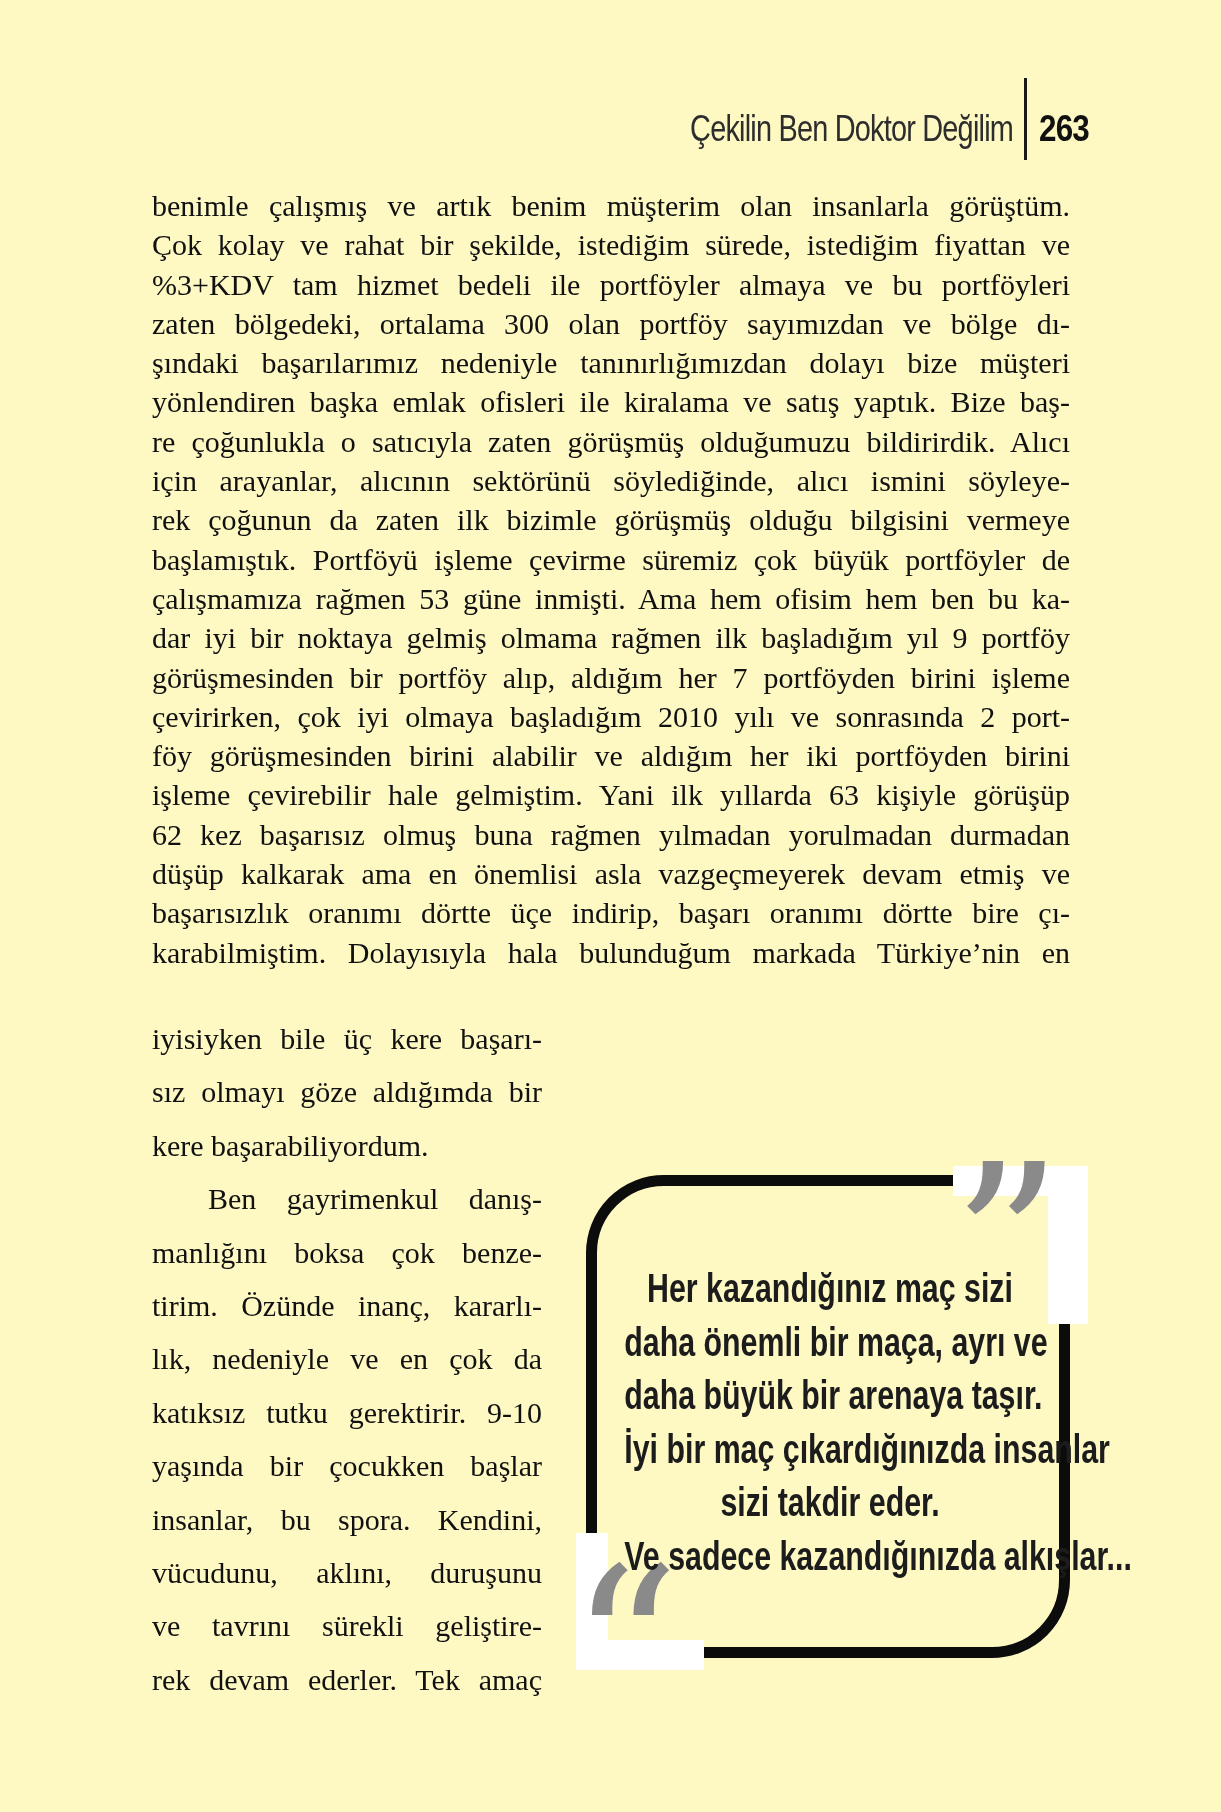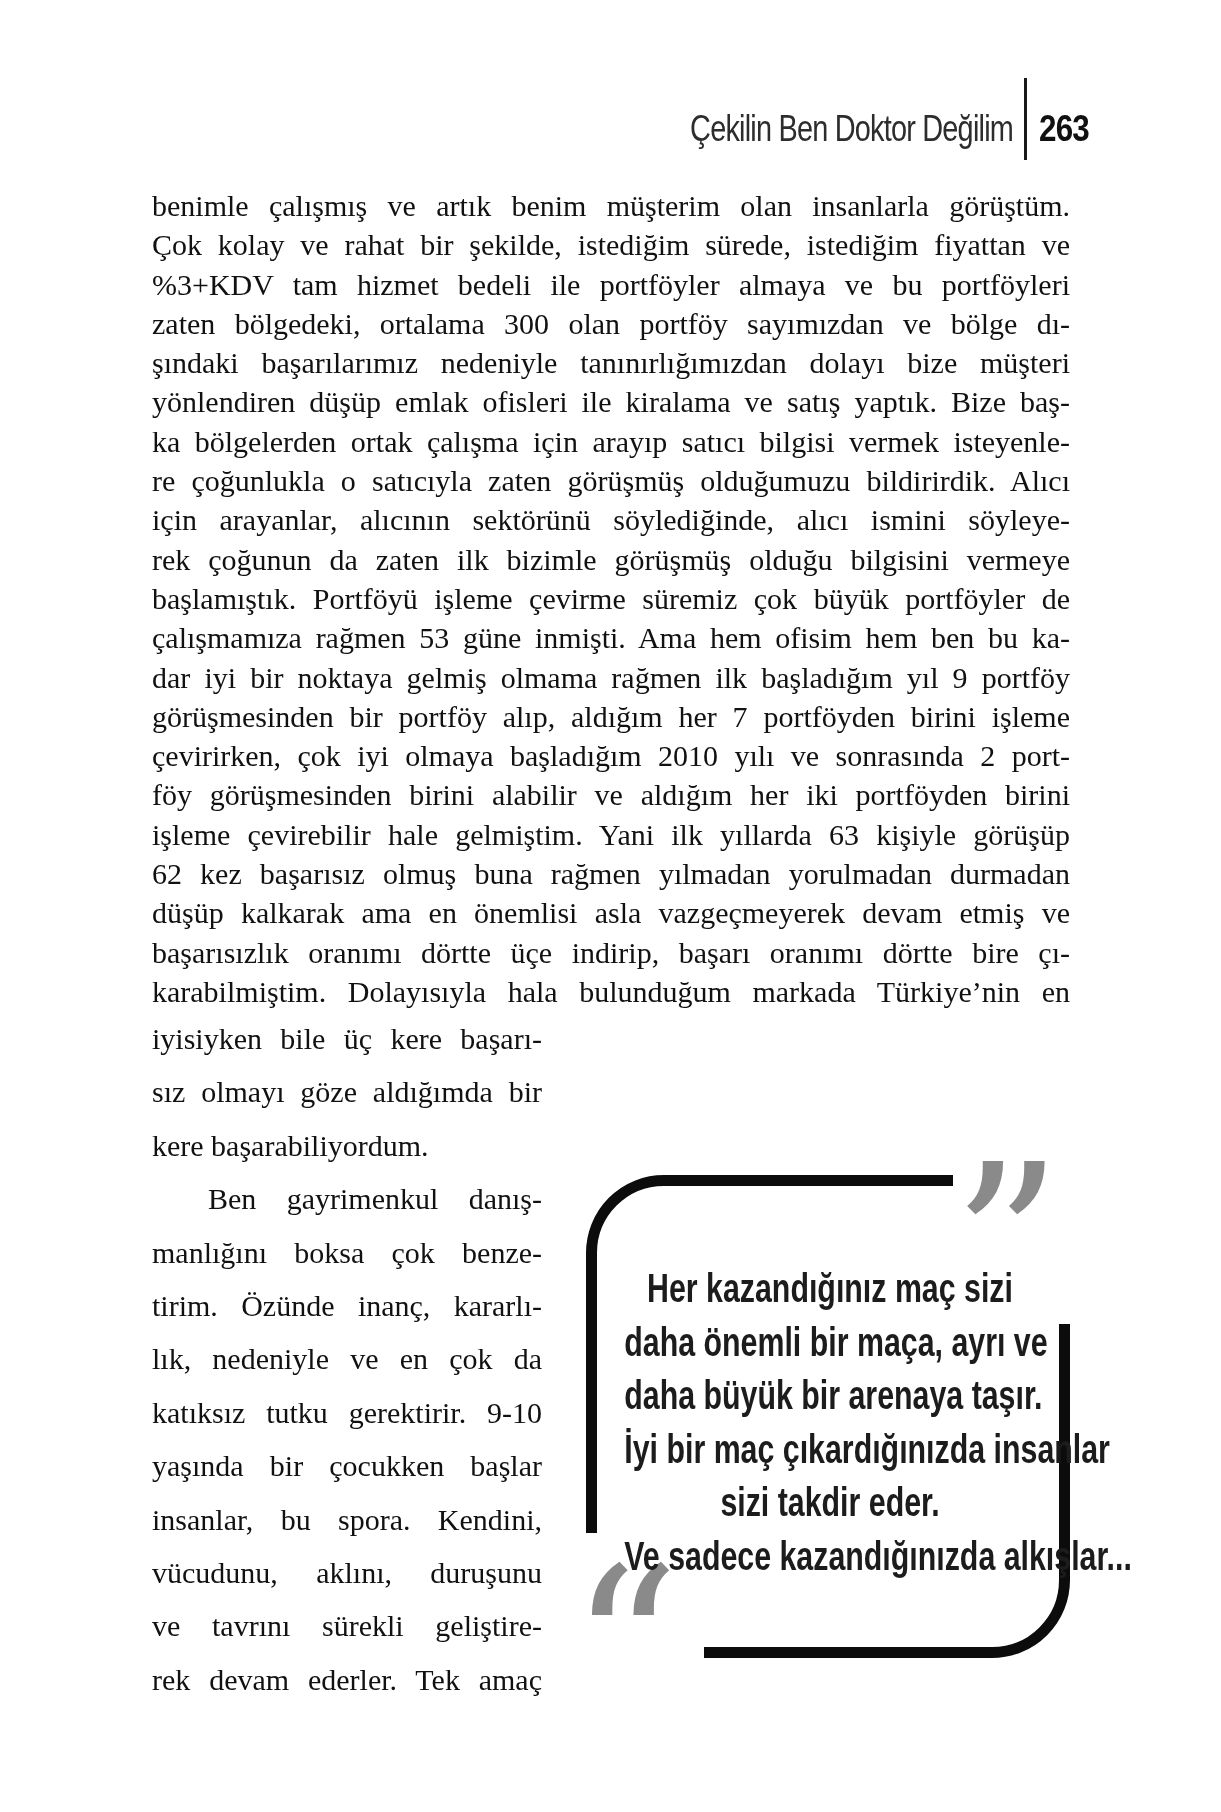--- a/index.html
+++ b/index.html
@@ -1,19 +1,19 @@
 <!DOCTYPE html>
 <html><head>
 <meta charset="utf-8">
 <style>
   html,body{margin:0;padding:0;background:#e8e8e8;}
   .page{
     position:relative;
     width:1221px;height:1812px;
-    background:#ffffff;
+    background:#fef9c3;
     overflow:hidden;
     font-family:"Liberation Serif", serif;
     color:#111;
   }
   
   .runhead{
     position:absolute;top:108px;right:208px;
     display:flex;align-items:baseline;
     white-space:nowrap;
   }
@@ -98,22 +98,21 @@
     <span class="runhead-divider"></span>
     <span class="runhead-num">263</span>
   </div>
 
   <div class="para-full">
     <div class="jline">benimle çalışmış ve artık benim müşterim olan insanlarla görüştüm.</div>
     <div class="jline">Çok kolay ve rahat bir şekilde, istediğim sürede, istediğim fiyattan ve</div>
     <div class="jline">%3+KDV tam hizmet bedeli ile portföyler almaya ve bu portföyleri</div>
     <div class="jline">zaten bölgedeki, ortalama 300 olan portföy sayımızdan ve bölge dı-</div>
     <div class="jline">şındaki başarılarımız nedeniyle tanınırlığımızdan dolayı bize müşteri</div>
-    <div class="jline">yönlendiren düşüp emlak ofisleri ile kiralama ve satış yaptık. Bize baş-</div>
-    <div class="jline">ka bölgelerden ortak çalışma için arayıp satıcı bilgisi vermek isteyenle-</div>
+    <div class="jline">yönlendiren başka emlak ofisleri ile kiralama ve satış yaptık. Bize baş-</div>
     <div class="jline">re çoğunlukla o satıcıyla zaten görüşmüş olduğumuzu bildirirdik. Alıcı</div>
     <div class="jline">için arayanlar, alıcının sektörünü söylediğinde, alıcı ismini söyleye-</div>
     <div class="jline">rek çoğunun da zaten ilk bizimle görüşmüş olduğu bilgisini vermeye</div>
     <div class="jline">başlamıştık. Portföyü işleme çevirme süremiz çok büyük portföyler de</div>
     <div class="jline">çalışmamıza rağmen 53 güne inmişti. Ama hem ofisim hem ben bu ka-</div>
     <div class="jline">dar iyi bir noktaya gelmiş olmama rağmen ilk başladığım yıl 9 portföy</div>
     <div class="jline">görüşmesinden bir portföy alıp, aldığım her 7 portföyden birini işleme</div>
     <div class="jline">çevirirken, çok iyi olmaya başladığım 2010 yılı ve sonrasında 2 port-</div>
     <div class="jline">föy görüşmesinden birini alabilir ve aldığım her iki portföyden birini</div>
     <div class="jline">işleme çevirebilir hale gelmiştim. Yani ilk yıllarda 63 kişiyle görüşüp</div>

